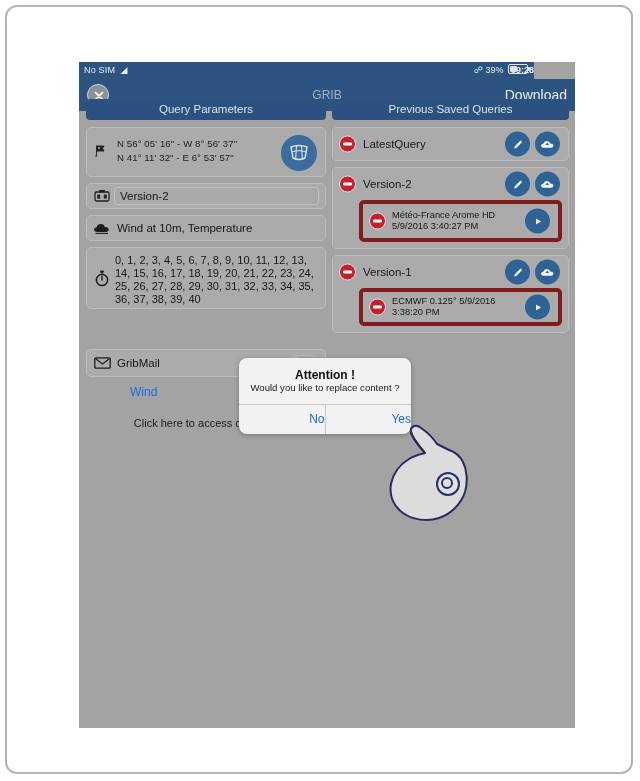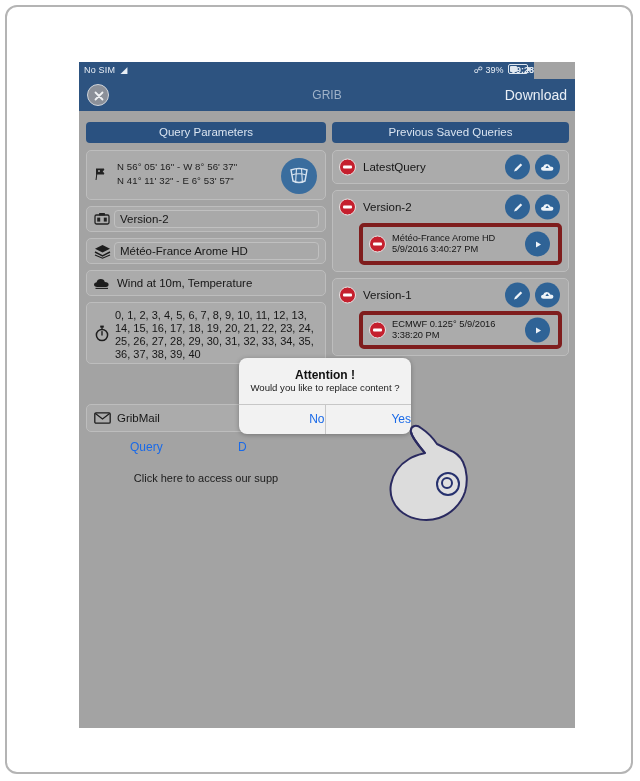--- a/index.html
+++ b/index.html
@@ -115,21 +115,21 @@
   }
   .nav-action {
     position: absolute;
     right: 8px; top: 0;
     line-height: 32px;
     color: #e9eff6;
     font-size: 14px;
   }
 
   
-  .panels { position: absolute; left: 0; top: 60px; width: 452px; bottom: 0; }
+  .panels { position: absolute; left: 0; top: 37px; width: 452px; bottom: 0; }
 
   .col-left  { position: absolute; left: 7px;   top: 0; width: 240px; }
   .col-right { position: absolute; left: 253px; top: 0; width: 237px; }
 
   .panel-header {
     height: 21px;
     background: #2a5180;
     border-radius: 4px;
     color: #d9e4f0;
     font-size: 11.5px;
@@ -422,31 +422,20 @@
               <rect x="1" y="3" width="14" height="9" rx="1.4" fill="none" stroke="#222" stroke-width="1.3"></rect>
               <rect x="5" y="1" width="6" height="2.4" rx="0.6" fill="#222"></rect>
               <rect x="3.2" y="5.6" width="3" height="4" fill="#222"></rect>
               <rect x="9.8" y="5.6" width="3" height="4" fill="#222"></rect>
             </svg>
           </div>
           <div class="field-box"></div>
           <div class="field-text">Version-2</div>
         </div>
 
-        <div class="card field-card">
-          <div class="row-icon">
-            <svg width="17" height="15" viewBox="0 0 17 15">
-              <path d="M8.5 1 L16 4.8 L8.5 8.6 L1 4.8 Z" fill="#1d1d1d"></path>
-              <path d="M1 8 L8.5 11.8 L16 8" fill="none" stroke="#1d1d1d" stroke-width="1.5"></path>
-              <path d="M1 11 L8.5 14.2 L16 11" fill="none" stroke="#1d1d1d" stroke-width="1.2"></path>
-            </svg>
-          </div>
-          <div class="field-box"></div>
-          <div class="field-text">Météo-France Arome HD</div>
-        </div>
 
         <div class="card plain-card">
           <div class="row-icon">
             <svg width="18" height="13" viewBox="0 0 18 13">
               <path d="M4.2 10 Q1 10 1 7.6 Q1 5.4 3.6 5.2 Q4.4 2 7.8 2 Q11.2 2 11.8 5 Q15.6 5 15.6 7.6 Q15.6 10 13 10 Z" fill="#1d1d1d"></path>
               <path d="M2.5 11.4 H15" stroke="#1d1d1d" stroke-width="1.1"></path>
             </svg>
           </div>
           <div class="plain-text">Wind at 10m, Temperature</div>
         </div>
@@ -468,21 +457,21 @@
             <svg width="17" height="12" viewBox="0 0 17 12">
               <rect x="0.8" y="0.8" width="15.4" height="10.4" rx="1.2" fill="none" stroke="#1d1d1d" stroke-width="1.3"></rect>
               <path d="M1.4 1.6 L8.5 7 L15.6 1.6" fill="none" stroke="#1d1d1d" stroke-width="1.2"></path>
             </svg>
           </div>
           <div class="plain-text">GribMail</div>
           <div class="toggle"></div>
         </div>
 
         <div class="action-row">
-          <div class="action-link act-save">Query</div>
+          <div class="action-link act-save">Wind</div>
           <div class="action-link act-del">D</div>
         </div>
 
         <div class="support-text">Click here to access our supp</div>
       </div>
 
       <div class="col-right">
         <div class="panel-header">Previous Saved Queries</div>
 
         <div class="card q-card">

